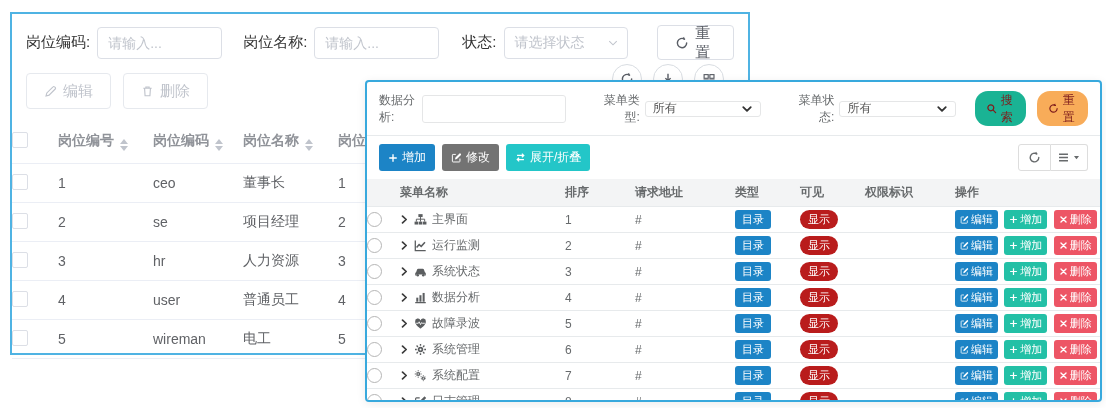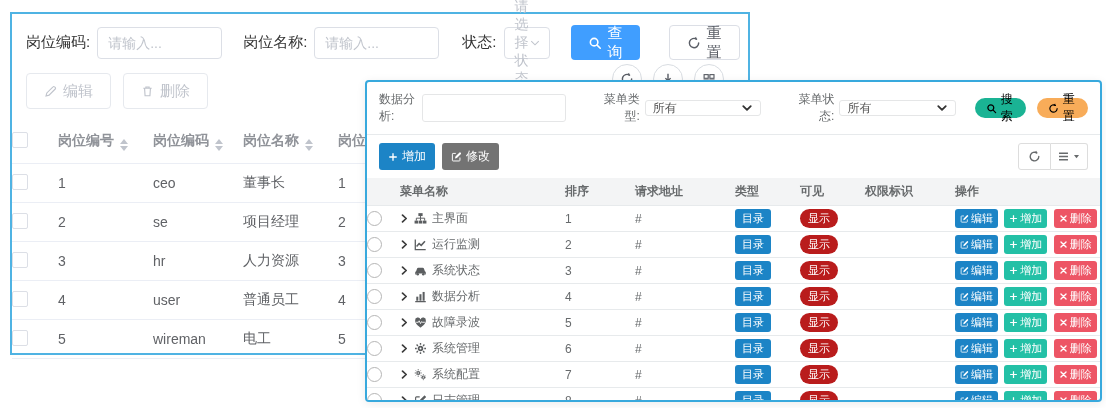--- a/index.html
+++ b/index.html
@@ -41,21 +41,21 @@
   
   .panel-front{position:absolute;left:365px;top:80px;width:737px;height:322px;background:#fff;
     border:2px solid #38a9dd;border-radius:4px;box-sizing:border-box;z-index:2;overflow:hidden;
     box-shadow:0 2px 10px rgba(0,0,0,.08);}
   .pf-search{display:flex;align-items:center;padding:9px 12px;gap:5px;font-size:12px;color:#676a6c;
     border-bottom:1px solid #e7eaec;}
   .pf-input{height:26px;width:128px;border:1px solid #e5e6e7;border-radius:3px;padding:0 7px;font-size:12px;color:#676a6c;outline:none;}
   .pf-select{height:16px;width:150px;border:1px solid #e5e6e7;border-radius:3px;display:flex;align-items:center;
     justify-content:space-between;padding:0 7px;font-size:12px;color:#555;background:#fff;cursor:pointer;box-sizing:border-box;}
   .pf-gap{margin-left:30px;text-align:right;}
-  .pill{height:20px;border-radius:13px;color:#000000;font-size:12px;padding:0 11px;display:inline-flex;
+  .pill{height:35px;border-radius:13px;color:#7f1d1d;font-size:12px;padding:0 11px;display:inline-flex;
     align-items:center;gap:4px;cursor:pointer;}
   .pill-search{background:#1ab394;margin-left:14px;}
   .pill-reset{background:#f8ac59;margin-left:6px;}
   .pf-toolbar{display:flex;align-items:center;padding:8px 12px;}
   .tb-btn{height:27px;padding:0 9px;border-radius:3px;color:#fff;font-size:12px;display:inline-flex;
     align-items:center;gap:4px;margin-right:7px;cursor:pointer;}
   .tb-add{background:#1c84c6;} .tb-modify{background:#737373;} .tb-expand{background:#23c6c8;}
   .right-group{margin-left:auto;display:flex;}
   .icon-btn{width:33px;height:27px;border:1px solid #ddd;background:#fff;color:#676a6c;display:flex;
     align-items:center;justify-content:center;gap:2px;cursor:pointer;box-sizing:border-box;}
@@ -91,29 +91,20 @@
     <input class="el-input" placeholder="请输入..." style="">
     <label class="gap2">状态:</label>
     <div class="el-select">
       <span>请选择状态</span>
       <span class="sel-caret">
           <svg viewBox="0 0 16 16" width="1em" height="1em">
             <path d="M3 5.5l5 5 5-5" fill="none" stroke="currentColor" stroke-width="1.4"></path>
           </svg>
         </span>
     </div>
-    <div class="btn btn-query">
-      <span class="i" style="font-size:14px;">
-          <svg viewBox="0 0 16 16" width="1em" height="1em">
-            <circle cx="7" cy="7" r="4.3" fill="none" stroke="currentColor" stroke-width="1.8"></circle>
-            <line x1="10.4" y1="10.4" x2="14" y2="14" stroke="currentColor" stroke-width="1.8" stroke-linecap="round"></line>
-          </svg>
-        </span>
-      <span>查询</span>
-    </div>
     <div class="btn btn-resetb">
       <span class="i" style="font-size:14px;">
           <svg viewBox="0 0 16 16" width="1em" height="1em">
             <path d="M13.3 8A5.3 5.3 0 1 1 10.9 3.6" fill="none" stroke="currentColor" stroke-width="1.7" stroke-linecap="round"></path>
             <path d="M10.4 0.9 L11.1 4.4 L7.8 3.2 Z" fill="currentColor"></path>
           </svg>
         </span>
       <span>重置</span>
     </div>
   </div>
@@ -289,20 +280,29 @@
     </div>
     <div class="tb-btn tb-modify">
       <span class="i" style="font-size:11px;">
           <svg viewBox="0 0 16 16" width="1em" height="1em">
             <path d="M12.9 1.4l1.6 1.6c.3.3.3.9 0 1.2L8.6 10.1l-2.9.8.8-2.9 5.9-5.9c.3-.4.9-.4 1.2 0z" fill="currentColor"></path>
             <path d="M13 9.5v4a1 1 0 0 1-1 1H3a1 1 0 0 1-1-1V4.5a1 1 0 0 1 1-1h4" fill="none" stroke="currentColor" stroke-width="1.4"></path>
           </svg>
         </span>
       <span>修改</span>
     </div>
+    <div class="tb-btn tb-expand">
+      <span class="i" style="font-size:11px;">
+          <svg viewBox="0 0 16 16" width="1em" height="1em">
+            <path d="M3 5h9M10 2.4L12.8 5 10 7.6" fill="none" stroke="currentColor" stroke-width="1.7"></path>
+            <path d="M13 11H4M6 8.4L3.2 11 6 13.6" fill="none" stroke="currentColor" stroke-width="1.7"></path>
+          </svg>
+        </span>
+      <span>展开/折叠</span>
+    </div>
     <div class="right-group">
       <div class="icon-btn">
           <span class="i" style="font-size:13px;">
             <svg viewBox="0 0 16 16" width="1em" height="1em">
               <path d="M13.3 8A5.3 5.3 0 1 1 10.9 3.6" fill="none" stroke="currentColor" stroke-width="1.7" stroke-linecap="round"></path>
               <path d="M10.4 0.9 L11.1 4.4 L7.8 3.2 Z" fill="currentColor"></path>
             </svg>
           </span>
         </div>
       <div class="icon-btn">

